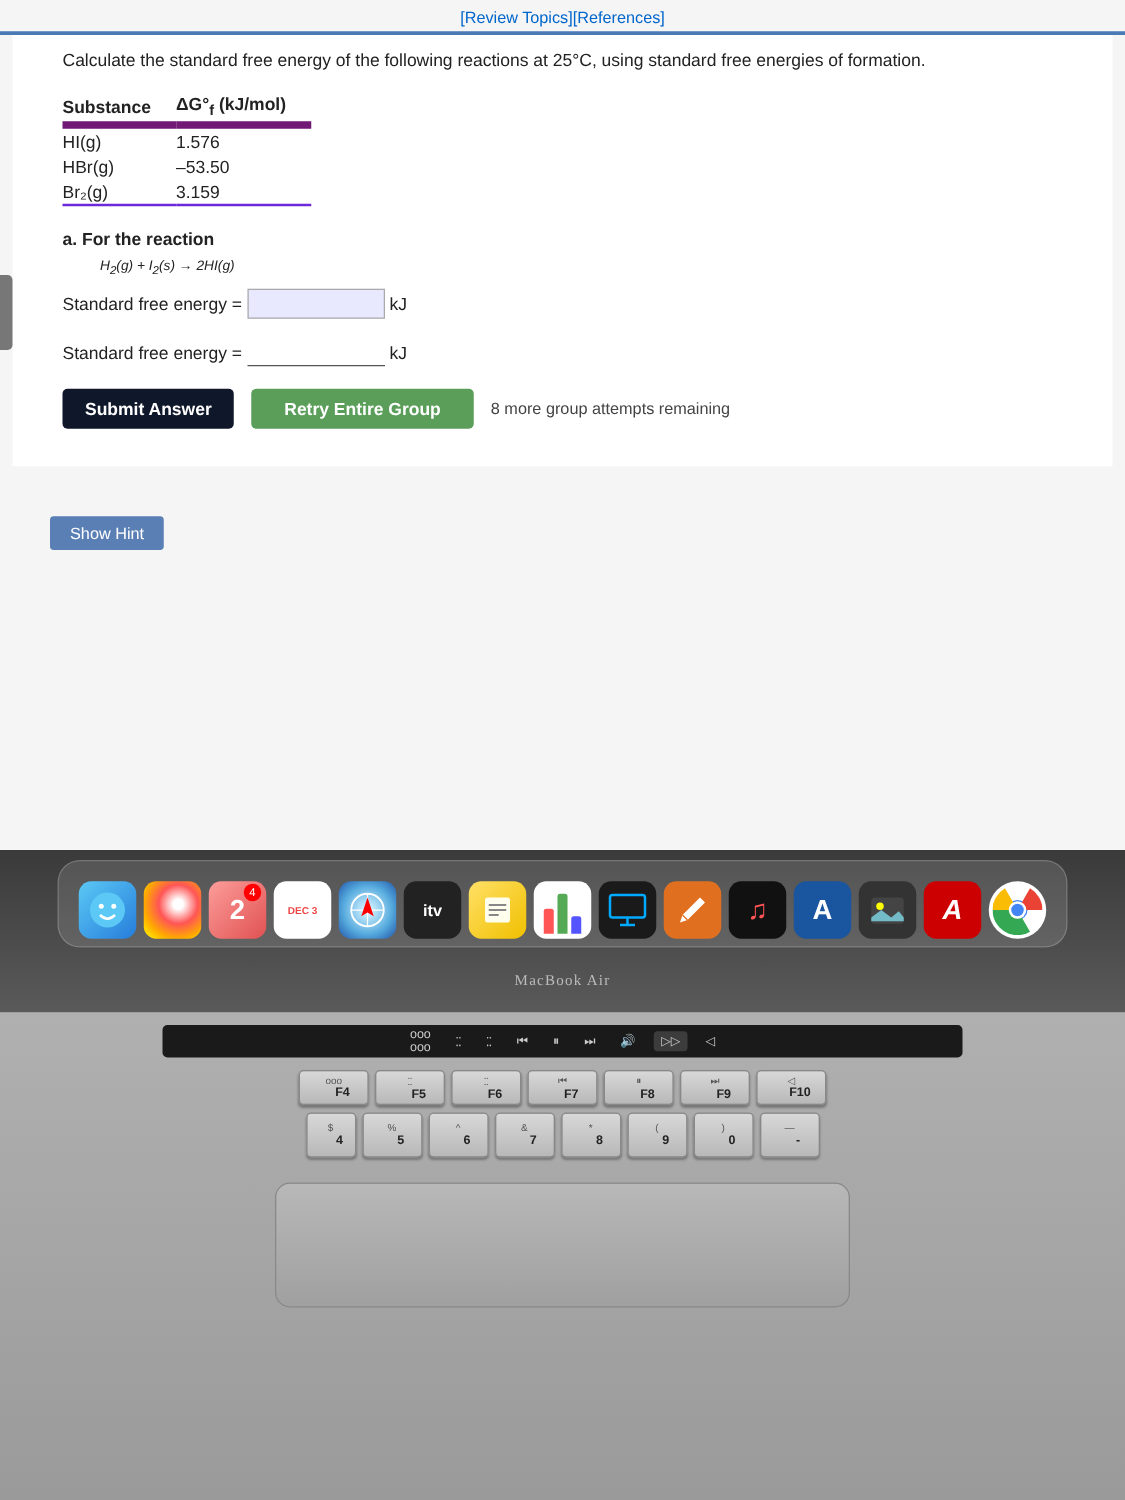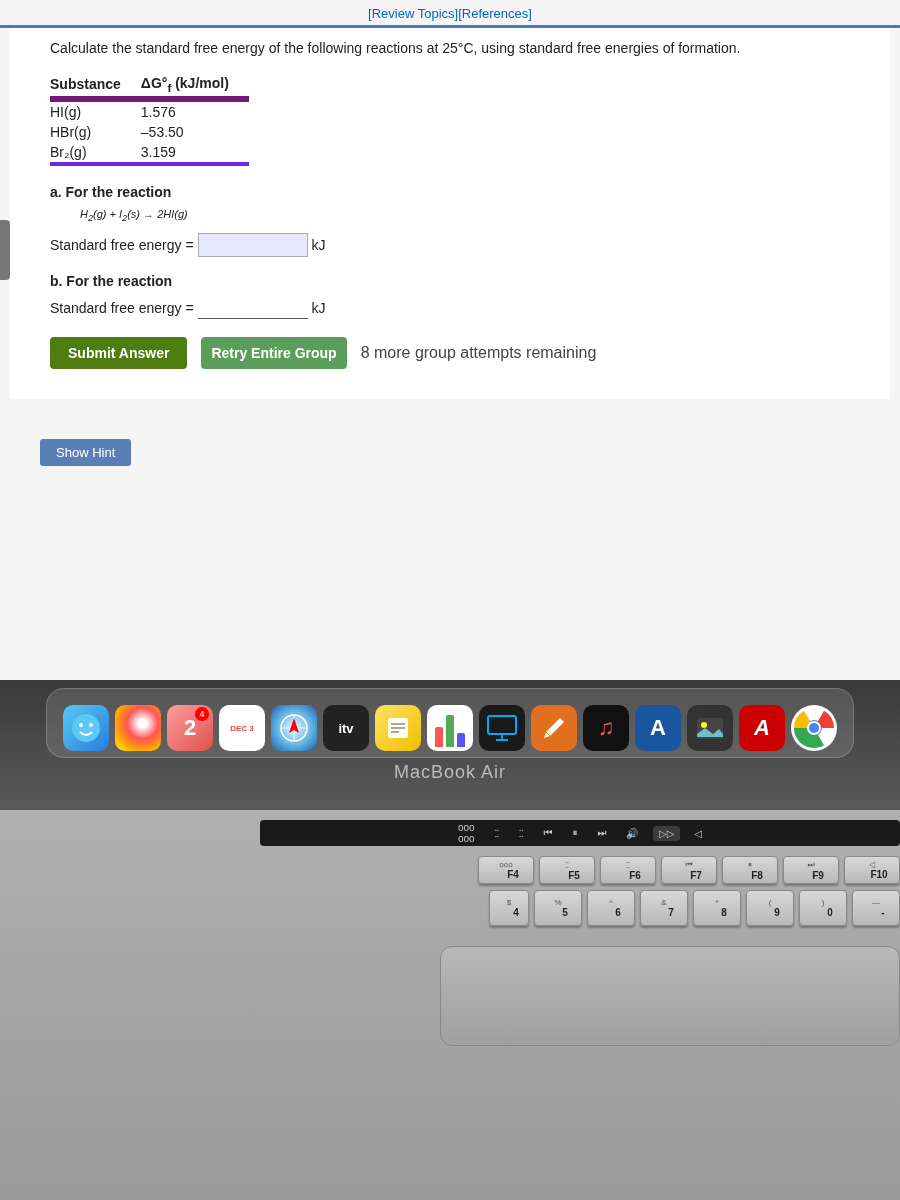--- a/index.html
+++ b/index.html
@@ -62,21 +62,21 @@
       padding: 2px 20px 2px 0;
       font-size: 14px;
       font-weight: bold;
       color: #222;
       border-bottom: 1px solid #333;
     }
     .table-header-row th {
       border-bottom: 6px solid #701a75;
     }
     .table-last-row td {
-      border-bottom: 4px solid #6d28d9;
+      border-bottom: 2px solid #6d28d9;
     }
 
     .part-label {
       font-size: 14px;
       font-weight: bold;
       margin-bottom: 8px;
       color: #222;
     }
 
     .reaction-line {
@@ -121,43 +121,43 @@
 
     .buttons-row {
       display: flex;
       align-items: center;
       gap: 14px;
       margin-top: 18px;
       margin-bottom: 20px;
     }
 
     .btn-submit {
-      background: #4d7c0f;
+      background: #0f172a;
       color: #fff;
       border: none;
       padding: 8px 18px;
       font-size: 14px;
       font-weight: bold;
       border-radius: 4px;
       cursor: pointer;
     }
 
     .btn-retry {
       background: #5a9e5a;
       color: #fff;
       border: none;
-      padding: 8px 10px;
+      padding: 8px 26px;
       font-size: 14px;
       font-weight: bold;
       border-radius: 4px;
       cursor: pointer;
     }
 
     .attempts-text {
-      font-size: 16px;
+      font-size: 13px;
       color: #444;
     }
 
     .show-hint-area {
       padding: 10px 40px;
       margin-top: 30px;
     }
 
     .btn-show-hint {
       background: #5a7fb5;
@@ -219,34 +219,35 @@
     .dock-icon.finder { background: linear-gradient(135deg, #5bc8f5 0%, #267ddb 100%); }
     .dock-icon.music-app { background: linear-gradient(135deg, #fc9d9a 0%, #e05252 100%); font-size:20px; }
     .dock-icon.calendar { background: #fff; color: #e44; font-size: 14px; font-weight: bold; }
     .dock-icon.safari { background: radial-gradient(circle, #55d 10%, #fff 100%); }
     .dock-icon.notes { background: linear-gradient(135deg, #ffe066 0%, #f0c000 100%); }
     .dock-icon.aa { background: #1a55a0; color: #fff; font-weight: bold; font-size:20px; }
     .dock-icon.chrome { background: #fff; }
 
     .macbook-label {
       color: #bbb;
-      font-size: 18px;
-      margin-top: 4px;
+      font-size: 12px;
+      margin-top: 19px;
       letter-spacing: 1px;
+      font-family: Liberation Serif, serif;
     }
 
     
     .keyboard-area {
       width: 900px;
       height: 390px;
       background: linear-gradient(180deg, #b0b0b0 0%, #9a9a9a 100%);
       position: relative;
       display: flex;
       flex-direction: column;
-      align-items: flex-end;
+      align-items: center;
       padding-top: 10px;
       gap: 6px;
     }
 
     .keyboard-row {
       display: flex;
       gap: 5px;
       align-items: center;
     }
 
@@ -348,21 +349,20 @@
     <p class="part-label">a. For the reaction</p>
     <p class="reaction-line">
       H<sub>2</sub>(g) + I<sub>2</sub>(s) → 2HI(g)
     </p>
     <div class="energy-line">
       <span>Standard free energy =</span>
       <input class="energy-input" type="text" value="" style="">
       <span>kJ</span>
     </div>
 
-    <p class="part-label">b. For the reaction</p>
     <div class="energy-line">
       <span>Standard free energy =</span>
       <input class="energy-input-b" type="text" value="" style="">
       <span>kJ</span>
     </div>
 
     <div class="buttons-row">
       <button class="btn-submit">Submit Answer</button>
       <button class="btn-retry">Retry Entire Group</button>
       <span class="attempts-text">8 more group attempts remaining</span>

